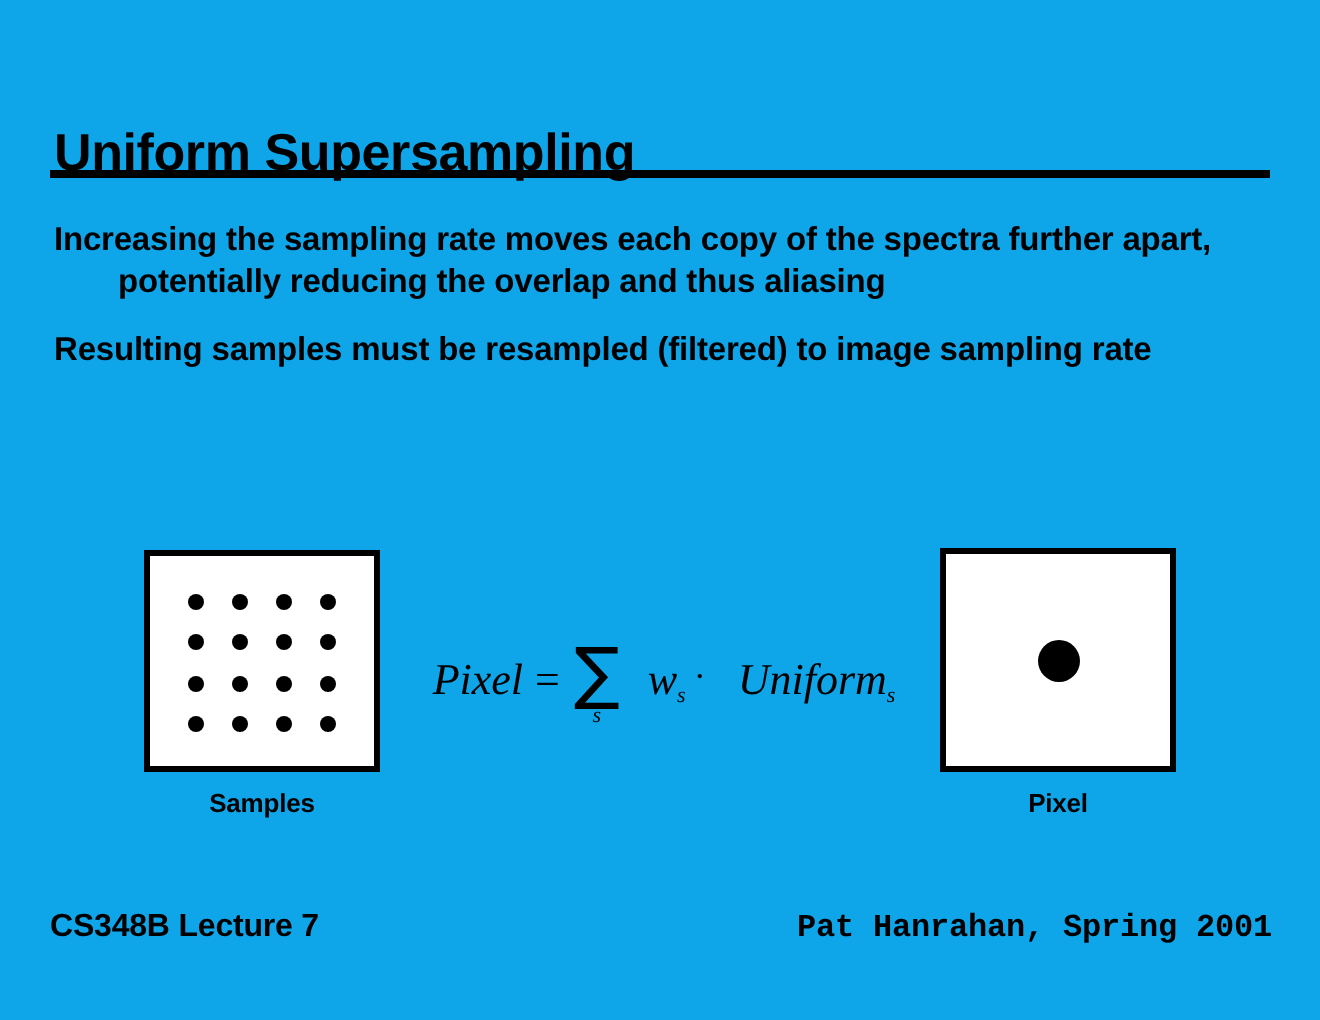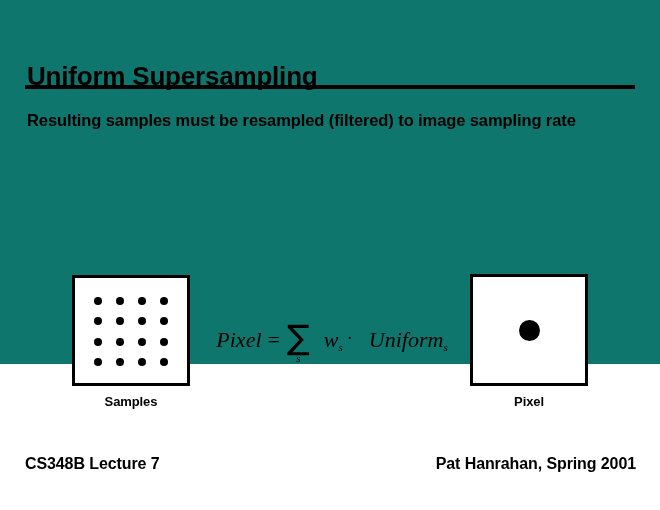--- a/index.html
+++ b/index.html
@@ -13,22 +13,22 @@
     position: relative;
     overflow: hidden;
     font-family: "Liberation Sans", sans-serif;
     color: #000000;
   }
 
   #slide {
     position: absolute;
     left: 0; top: 0;
     width: 660px;
-    height: 364px;
-    background: #0f766e;
+    height: 510px;
+    background: #0ea5e9;
   }
 
   
   #slide-title {
     position: absolute;
     left: 27px;
     top: 44px;
     font-size: 26px;
     font-weight: bold;
     letter-spacing: -0.2px;
@@ -217,32 +217,36 @@
     font-size: 16px;
     font-weight: bold;
     letter-spacing: -0.1px;
   }
   #footer-left {
     left: 25px;
   }
   #footer-right {
     right: 24px;
     text-align: left;
+    font-family: Liberation Mono, monospace;
   }
 </style>
 </head>
 <body>
 
 <div id="slide">
 
   <h1 id="slide-title">Uniform Supersampling</h1>
 
   <div id="title-rule"></div>
 
   <div id="body">
+    <div class="bullet">
+      <span class="btext">Increasing the sampling rate moves each copy of the spectra further apart, potentially reducing the overlap and thus aliasing</span>
+    </div>
     <div class="bullet">
       <span class="btext">Resulting samples must be resampled (filtered) to image sampling rate</span>
     </div>
   </div>
 
   <div id="figure">
 
     <div id="samples-box" class="fig-box">
       <div id="samples-grid">
         <div class="sample-dot-cell">

